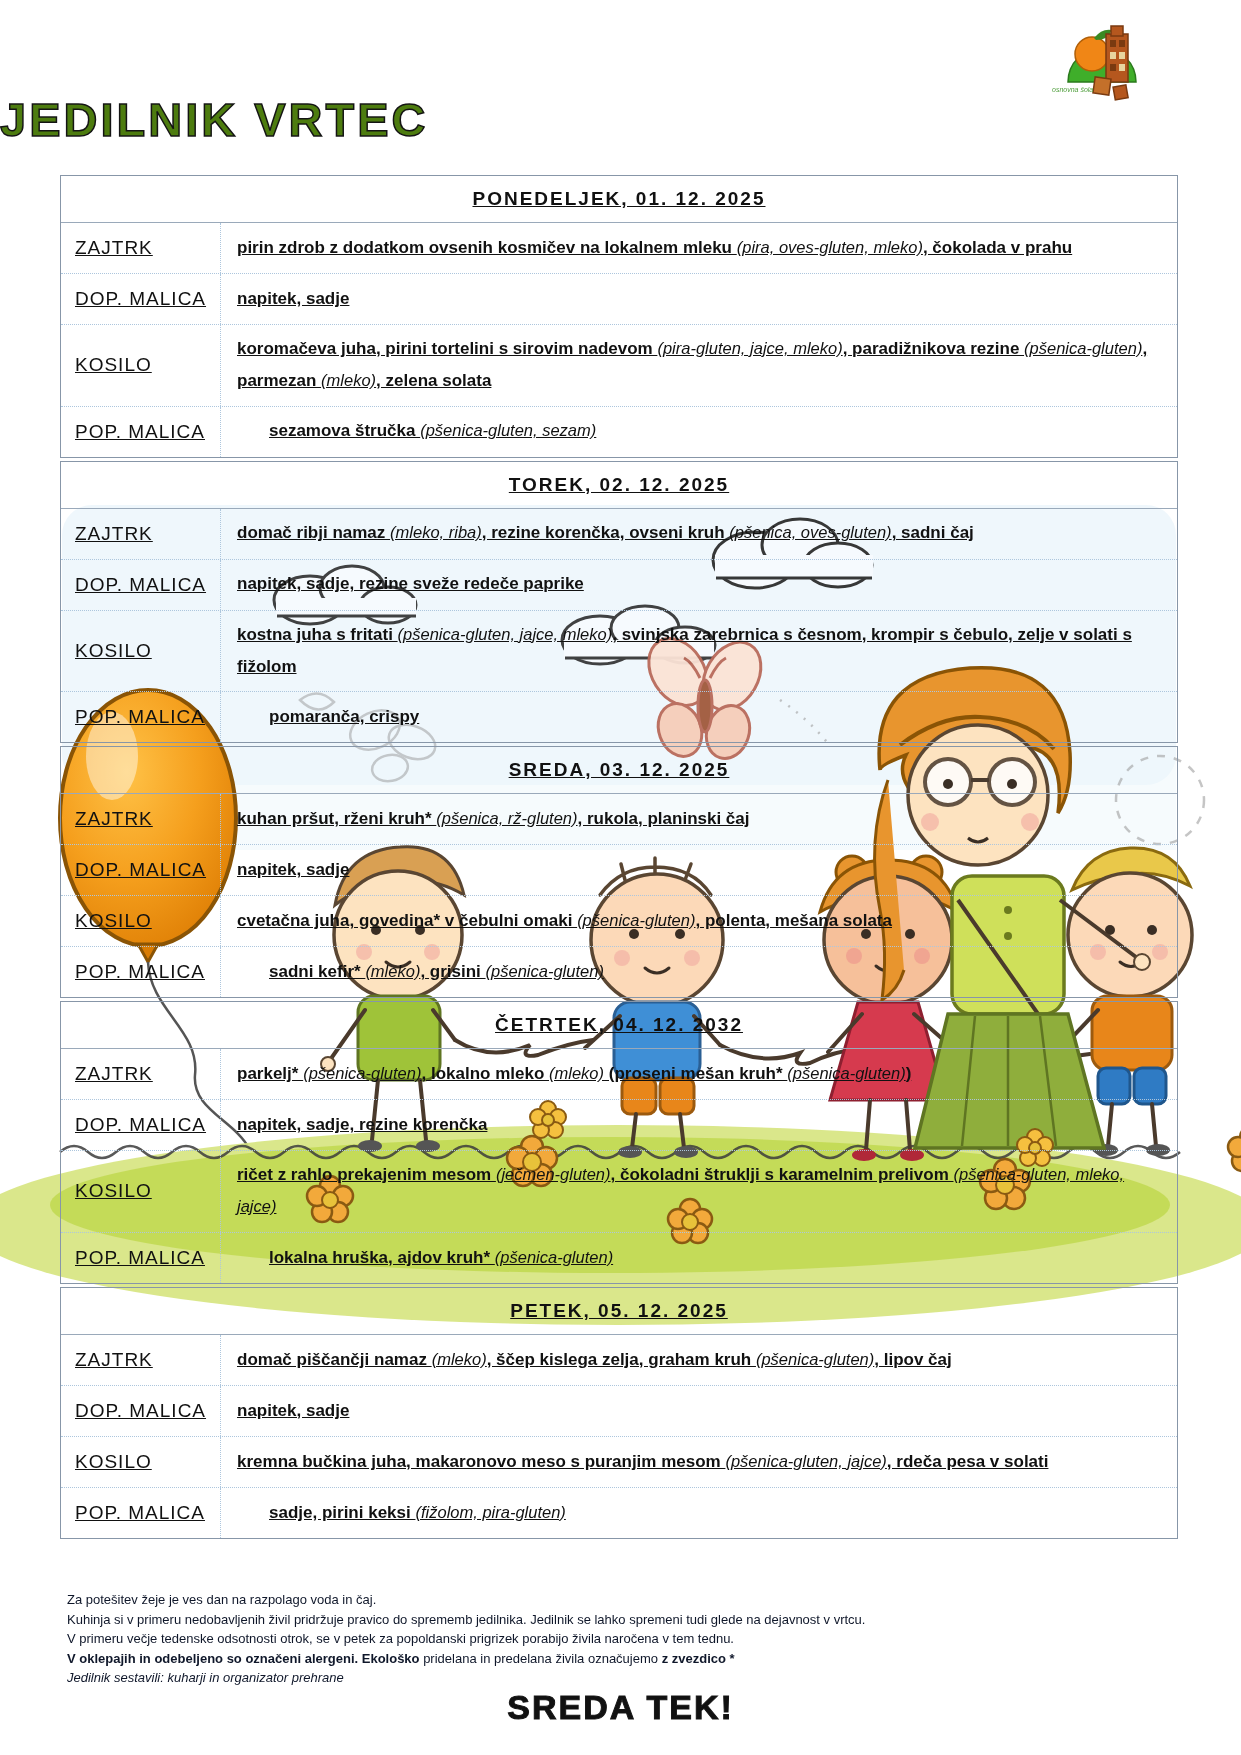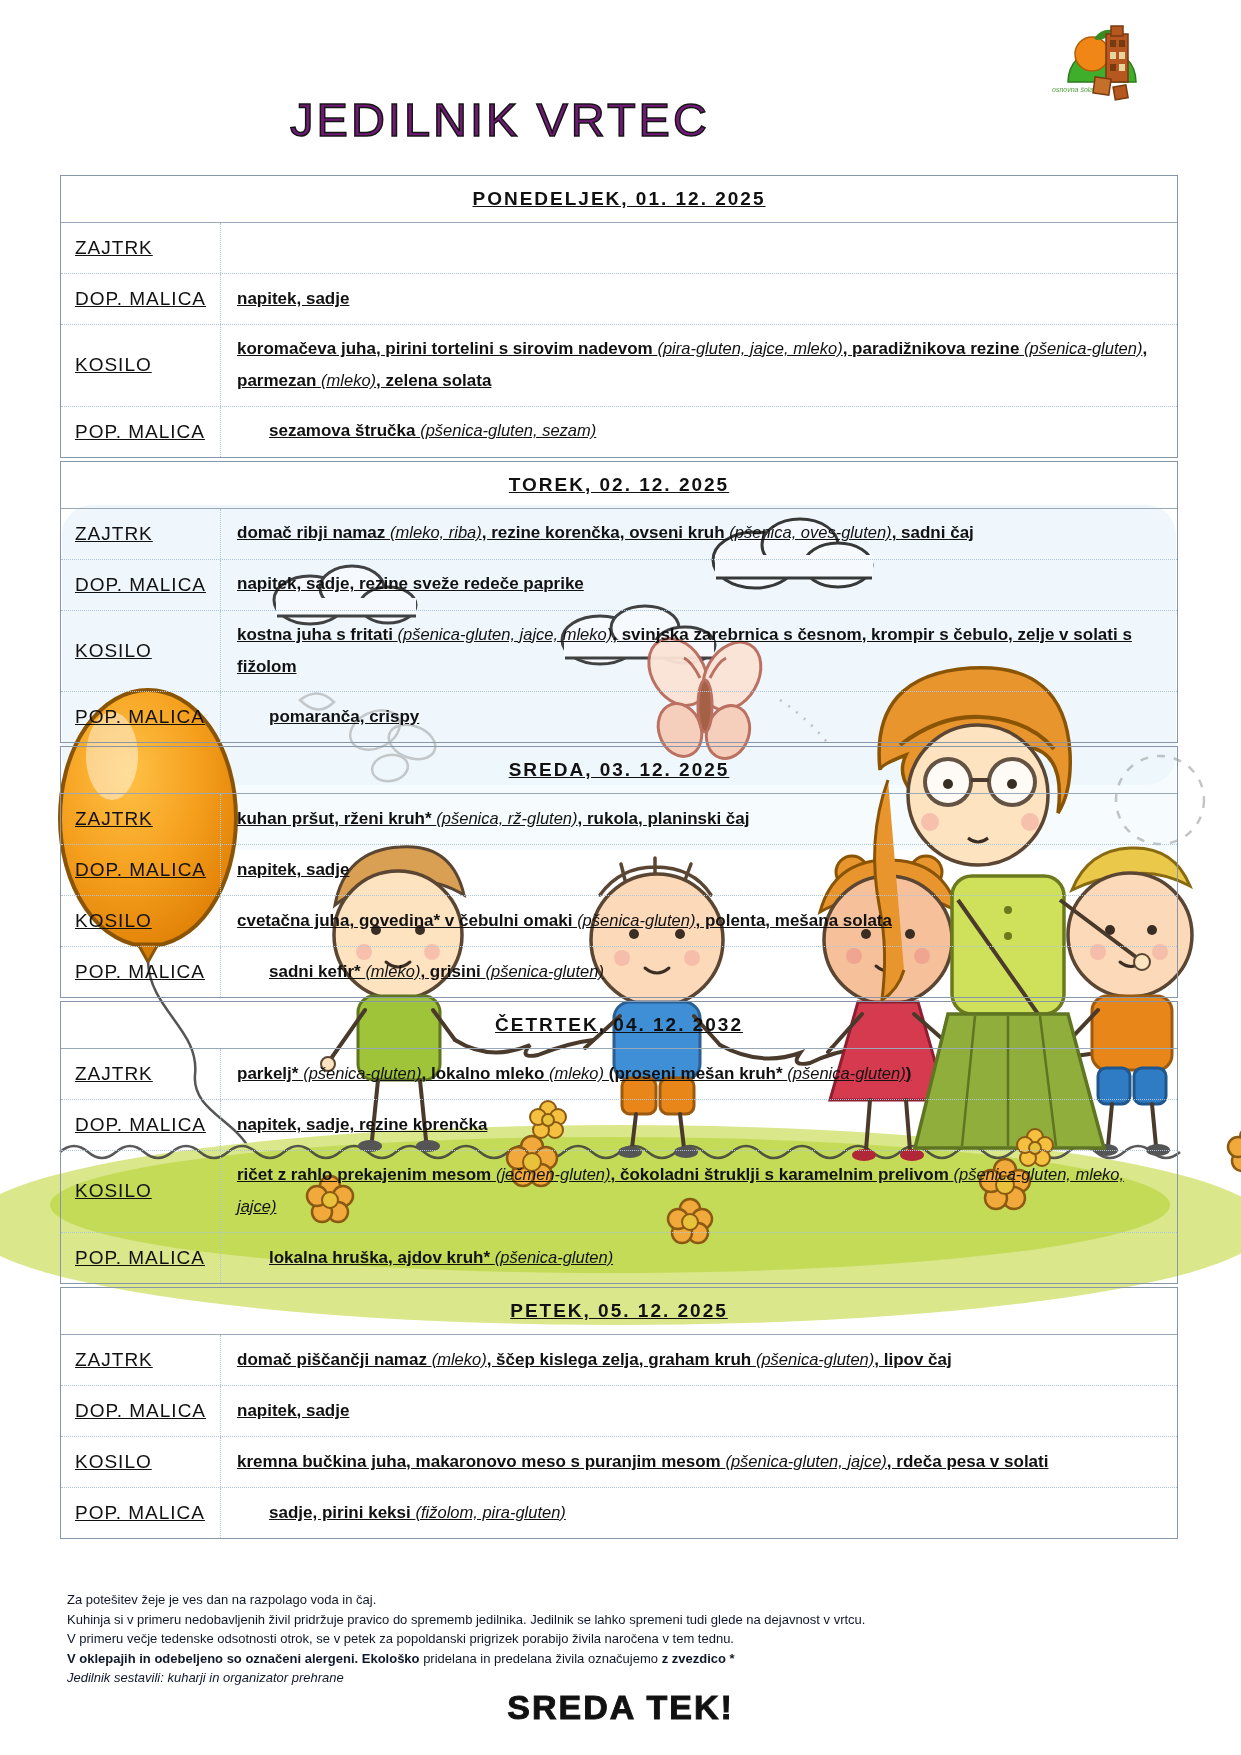--- a/index.html
+++ b/index.html
@@ -2,22 +2,22 @@
 <html><head>
 <meta charset="utf-8">
 <style>
   html,body{margin:0;padding:0;}
   body{
     width:1241px;height:1755px;position:relative;background:#ffffff;
     font-family:"Liberation Sans","DejaVu Sans",sans-serif;color:#111;overflow:hidden;
   }
   #bg-illustration{position:absolute;left:0;top:0;z-index:0;pointer-events:none;}
   .page-title{
-    position:absolute;top:92px;left:0;width:1000px;text-align:center;
-    font-size:47px;font-weight:400;letter-spacing:3px;color:#701a75;
+    position:absolute;top:92px;left:0;width:1000px;text-align:left;
+    font-size:47px;font-weight:700;letter-spacing:3px;color:#4d7c0f;
     -webkit-text-stroke:1.5px #141414;z-index:2;
   }
   #school-logo{position:absolute;left:1050px;top:20px;z-index:2;}
   .logo-caption{font-style:italic;fill:#4f9e3c;font-size:7px;}
   .menu-table{
     position:absolute;left:60px;top:175px;width:1118px;z-index:1;text-decoration:underline;
   }
   .day-section{
     border:1.6px solid #8796a8;background:transparent;margin-bottom:3px;
   }
@@ -311,20 +311,23 @@
   <text class="logo-caption" x="2" y="72">osnovna šola</text>
 </svg>
 
 <div class="page-title">JEDILNIK VRTEC</div>
 
 <div class="menu-table" id="menu-table">
     <div class="day-section">
       <div class="day-header">PONEDELJEK, 01. 12. 2025</div>
       <div class="menu-row">
         <div class="row-label">ZAJTRK</div>
+        <div class="row-content">
+          <div><span class="seg-bold">pirin zdrob z dodatkom ovsenih kosmičev na lokalnem mleku </span><span class="seg-allergen">(pira, oves-gluten, mleko)</span><span class="seg-bold">, čokolada v prahu</span></div>
+        </div>
       </div>
       <div class="menu-row">
         <div class="row-label">DOP. MALICA</div>
         <div class="row-content">
           <div><span class="seg-bold">napitek, sadje</span></div>
         </div>
       </div>
       <div class="menu-row">
         <div class="row-label">KOSILO</div>
         <div class="row-content">

